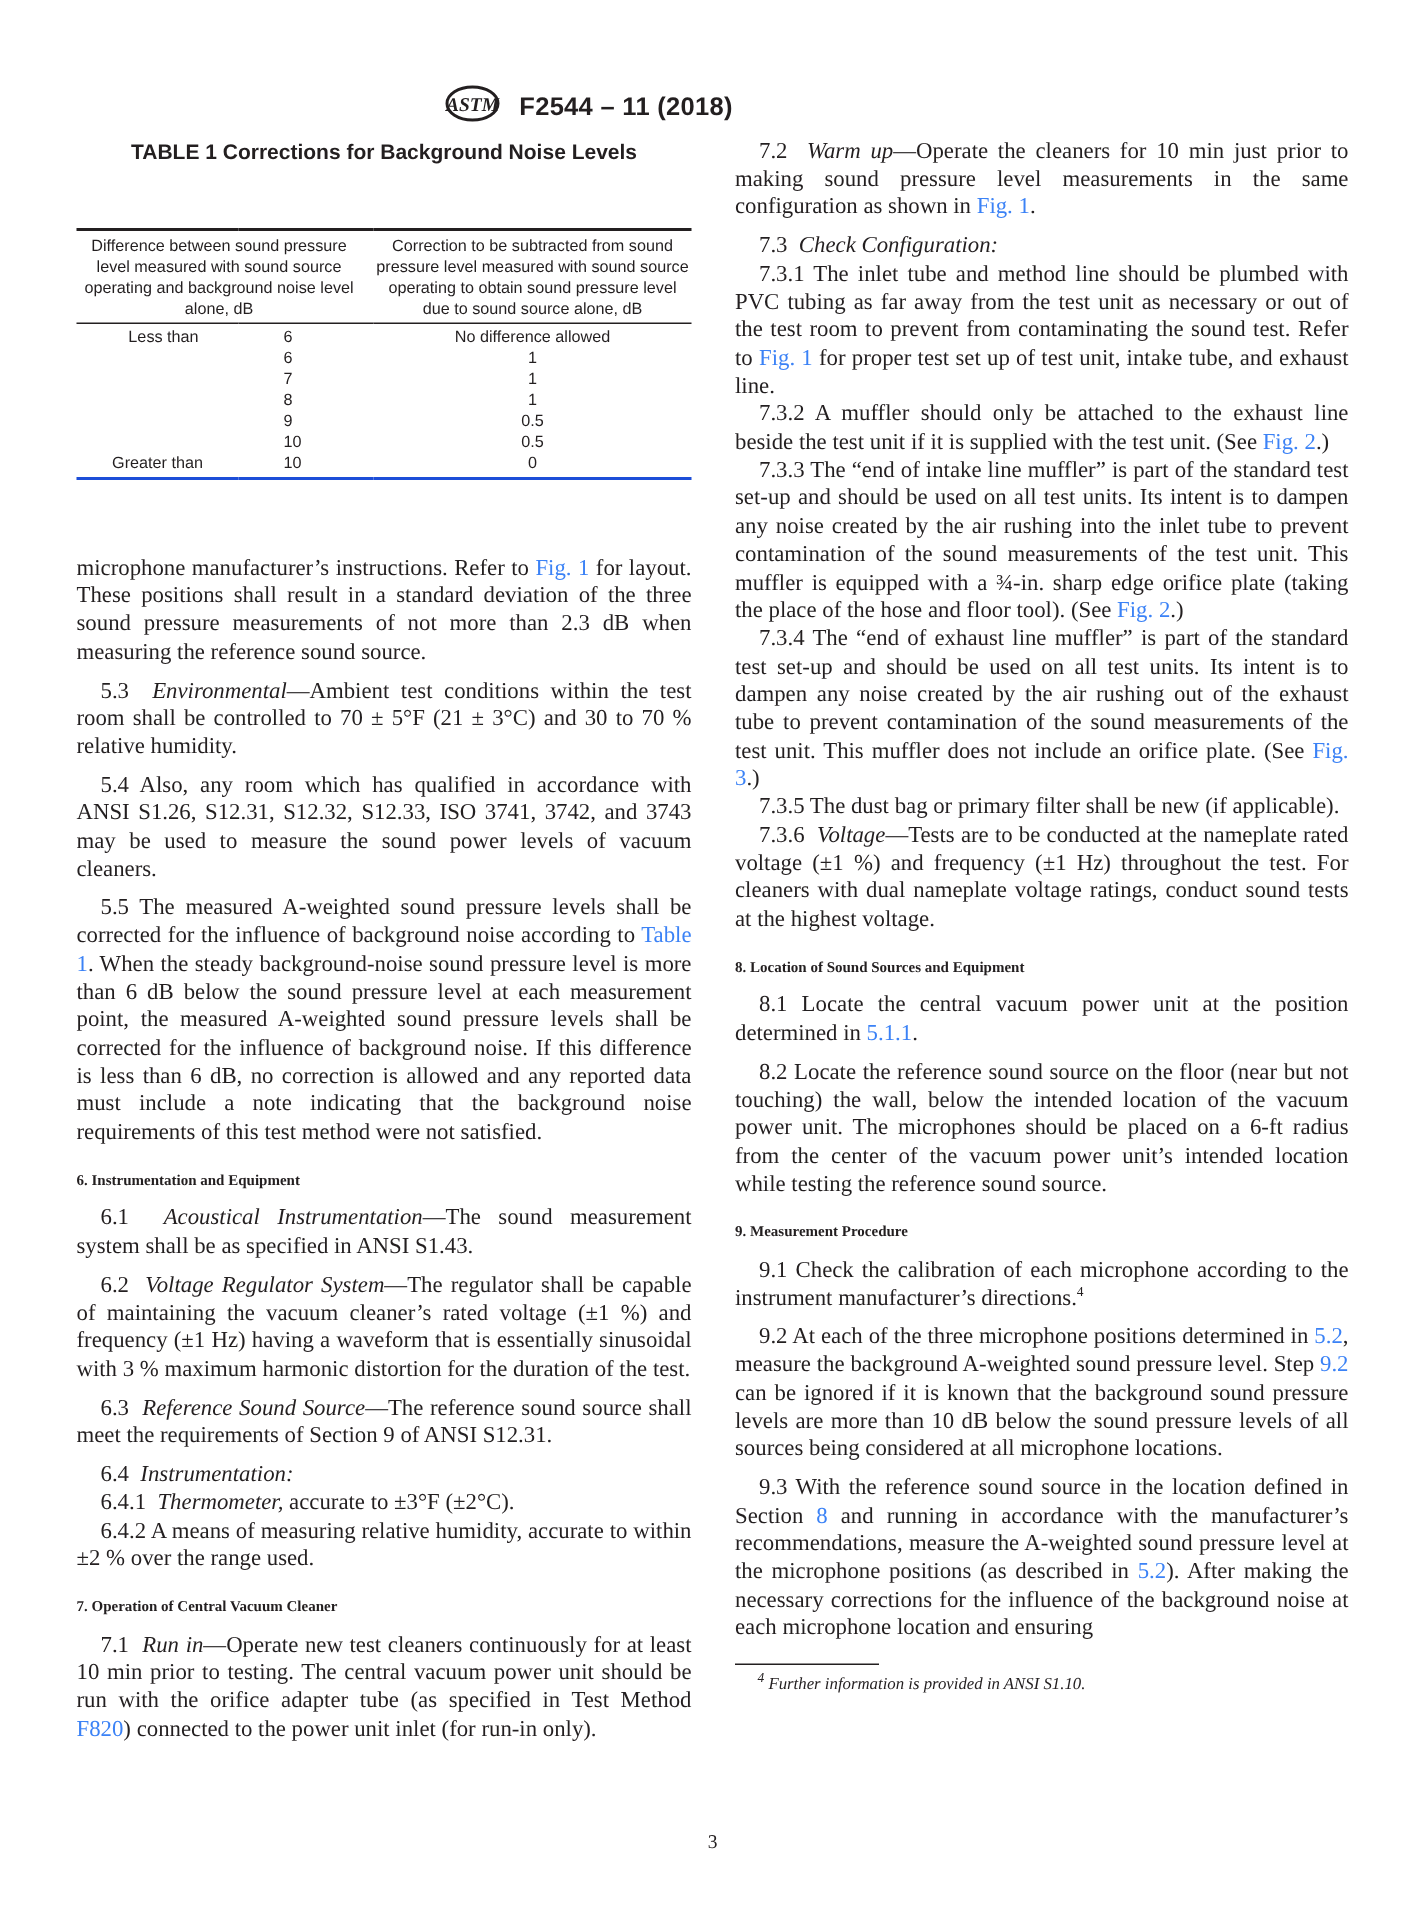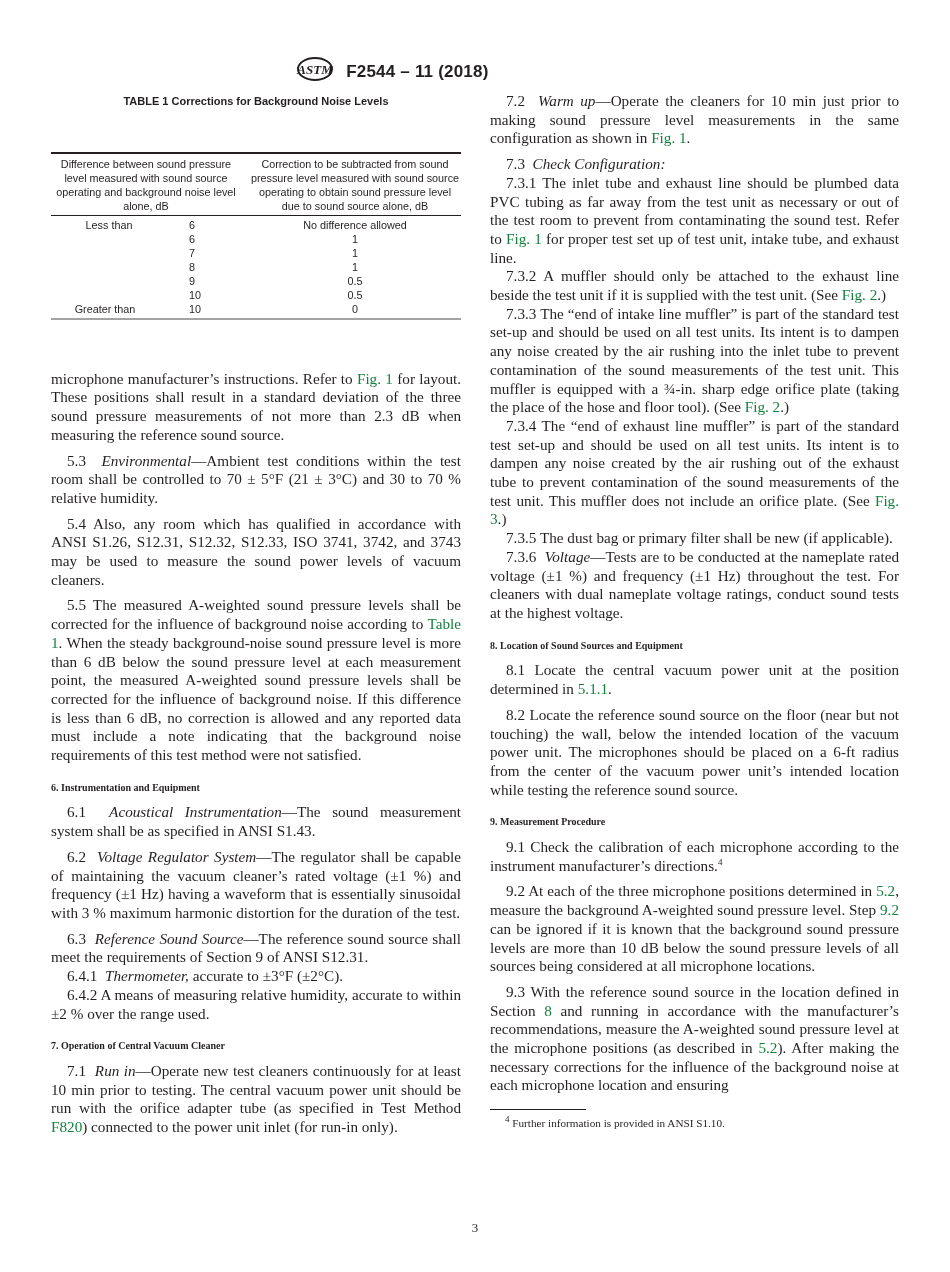--- a/index.html
+++ b/index.html
@@ -8,38 +8,38 @@
   .header .logo { display: inline-block; vertical-align: middle; margin-right: 6px; }
   .header .code { vertical-align: middle; letter-spacing: 0.2px; }
 
   .col { position: absolute; top: 92px; font-family: "Liberation Serif", serif; font-size: 15.2px; line-height: 18.7px; }
   .col-left { left: 51px; width: 410px; }
   .col-right { left: 490px; width: 409px; }
 
   p { margin: 0; text-align: justify; }
   p.ind { text-indent: 16px; }
   .gap { margin-top: 7px; }
-  .link { color: #15803d; }
+  .link { color: #3b82f6; }
   i { font-style: italic; }
 
   h3 { font-family: "Liberation Serif", serif; font-size: 10px; font-weight: bold; margin: 14px 0 6px 0; }
 
   
-  .tbl-caption { font-family: "Liberation Sans", sans-serif; font-weight: bold; font-size: 11px; text-align: center; margin-bottom: 4px; }
+  .tbl-caption { font-family: "Liberation Sans", sans-serif; font-weight: bold; font-size: 14px; text-align: center; margin-bottom: 4px; }
   table.t1 { width: 410px; border-collapse: collapse; font-family: "Liberation Sans", sans-serif; font-size: 10.8px; line-height: 14px; margin-top: 41px; }
   table.t1 thead th { font-weight: normal; text-align: center; padding: 3px 0 2px 0; vertical-align: top; border-top: 2px solid #231f20; border-bottom: 1.5px solid #231f20; }
   table.t1 tbody td { padding: 0; }
   table.t1 tbody tr:first-child td { padding-top: 2px; }
-  table.t1 tbody tr:last-child td { border-bottom: 2px solid #a3a3a3; padding-bottom: 2px; }
+  table.t1 tbody tr:last-child td { border-bottom: 2px solid #1d4ed8; padding-bottom: 2px; }
   .c-label { width: 100px; padding-left: 8px !important; text-align: center; }
   .c-val { width: 60px; text-align: left; }
   .c-corr { text-align: center; }
 
   .fn-rule { width: 96px; border-top: 1px solid #231f20; margin: 14px 0 6px 0; }
-  .footnote { font-size: 11.2px; line-height: 14px; padding-left: 15px; }
+  .footnote { font-size: 11.2px; line-height: 14px; padding-left: 15px; font-style: italic; }
   sup { font-size: 9px; line-height: 0; }
 
   .page-num { position: absolute; top: 1220px; left: 0; width: 950px; text-align: center; font-family: "Liberation Serif", serif; font-size: 13px; }
 </style>
 </head>
 <body>
 
 <div class="header">
   <span class="logo">
     <svg width="40" height="26" viewBox="0 0 40 26">
@@ -105,32 +105,33 @@
   <p class="ind gap"><span>5.3</span>&nbsp; <i>Environmental</i><span>—Ambient test conditions within the test room shall be controlled to 70 ± 5°F (21 ± 3°C) and 30 to 70 % relative humidity.</span></p>
 
   <p class="ind gap">5.4 Also, any room which has qualified in accordance with ANSI S1.26, S12.31, S12.32, S12.33, ISO 3741, 3742, and 3743 may be used to measure the sound power levels of vacuum cleaners.</p>
 
   <p class="ind gap"><span>5.5 The measured A-weighted sound pressure levels shall be corrected for the influence of background noise according to </span><span class="link">Table 1</span><span>. When the steady background-noise sound pressure level is more than 6 dB below the sound pressure level at each measurement point, the measured A-weighted sound pressure levels shall be corrected for the influence of background noise. If this difference is less than 6 dB, no correction is allowed and any reported data must include a note indicating that the background noise requirements of this test method were not satisfied.</span></p>
 
   <h3>6. Instrumentation and Equipment</h3>
   <p class="ind"><span>6.1</span>&nbsp; <i>Acoustical Instrumentation</i><span>—The sound measurement system shall be as specified in ANSI S1.43.</span></p>
   <p class="ind gap"><span>6.2</span>&nbsp; <i>Voltage Regulator System</i><span>—The regulator shall be capable of maintaining the vacuum cleaner’s rated voltage (±1 %) and frequency (±1 Hz) having a waveform that is essentially sinusoidal with 3 % maximum harmonic distortion for the duration of the test.</span></p>
   <p class="ind gap"><span>6.3</span>&nbsp; <i>Reference Sound Source</i><span>—The reference sound source shall meet the requirements of Section 9 of ANSI S12.31.</span></p>
+  <p class="ind gap"><span>6.4</span>&nbsp; <i>Instrumentation:</i></p>
   <p class="ind"><span>6.4.1</span>&nbsp; <i>Thermometer,</i><span> accurate to ±3°F (±2°C).</span></p>
   <p class="ind">6.4.2 A means of measuring relative humidity, accurate to within ±2 % over the range used.</p>
 
   <h3>7. Operation of Central Vacuum Cleaner</h3>
   <p class="ind"><span>7.1</span>&nbsp; <i>Run in</i><span>—Operate new test cleaners continuously for at least 10 min prior to testing. The central vacuum power unit should be run with the orifice adapter tube (as specified in Test Method </span><span class="link">F820</span><span>) connected to the power unit inlet (for run-in only).</span></p>
 </div>
 
 <div class="col col-right">
   <p class="ind"><span>7.2</span>&nbsp; <i>Warm up</i><span>—Operate the cleaners for 10 min just prior to making sound pressure level measurements in the same configuration as shown in </span><span class="link">Fig. 1</span><span>.</span></p>
 
   <p class="ind gap"><span>7.3</span>&nbsp; <i>Check Configuration:</i></p>
-  <p class="ind"><span>7.3.1 The inlet tube and exhaust line should be plumbed data PVC tubing as far away from the test unit as necessary or out of the test room to prevent from contaminating the sound test. Refer to </span><span class="link">Fig. 1</span><span> for proper test set up of test unit, intake tube, and exhaust line.</span></p>
+  <p class="ind"><span>7.3.1 The inlet tube and method line should be plumbed with PVC tubing as far away from the test unit as necessary or out of the test room to prevent from contaminating the sound test. Refer to </span><span class="link">Fig. 1</span><span> for proper test set up of test unit, intake tube, and exhaust line.</span></p>
   <p class="ind"><span>7.3.2 A muffler should only be attached to the exhaust line beside the test unit if it is supplied with the test unit. (See </span><span class="link">Fig. 2</span><span>.)</span></p>
   <p class="ind"><span>7.3.3 The “end of intake line muffler” is part of the standard test set-up and should be used on all test units. Its intent is to dampen any noise created by the air rushing into the inlet tube to prevent contamination of the sound measurements of the test unit. This muffler is equipped with a ¾-in. sharp edge orifice plate (taking the place of the hose and floor tool). (See </span><span class="link">Fig. 2</span><span>.)</span></p>
   <p class="ind"><span>7.3.4 The “end of exhaust line muffler” is part of the standard test set-up and should be used on all test units. Its intent is to dampen any noise created by the air rushing out of the exhaust tube to prevent contamination of the sound measurements of the test unit. This muffler does not include an orifice plate. (See </span><span class="link">Fig. 3</span><span>.)</span></p>
   <p class="ind">7.3.5 The dust bag or primary filter shall be new (if applicable).</p>
   <p class="ind"><span>7.3.6</span>&nbsp; <i>Voltage</i><span>—Tests are to be conducted at the nameplate rated voltage (±1 %) and frequency (±1 Hz) throughout the test. For cleaners with dual nameplate voltage ratings, conduct sound tests at the highest voltage.</span></p>
 
   <h3>8. Location of Sound Sources and Equipment</h3>
   <p class="ind"><span>8.1 Locate the central vacuum power unit at the position determined in </span><span class="link">5.1.1</span><span>.</span></p>
   <p class="ind gap">8.2 Locate the reference sound source on the floor (near but not touching) the wall, below the intended location of the vacuum power unit. The microphones should be placed on a 6-ft radius from the center of the vacuum power unit’s intended location while testing the reference sound source.</p>
 

